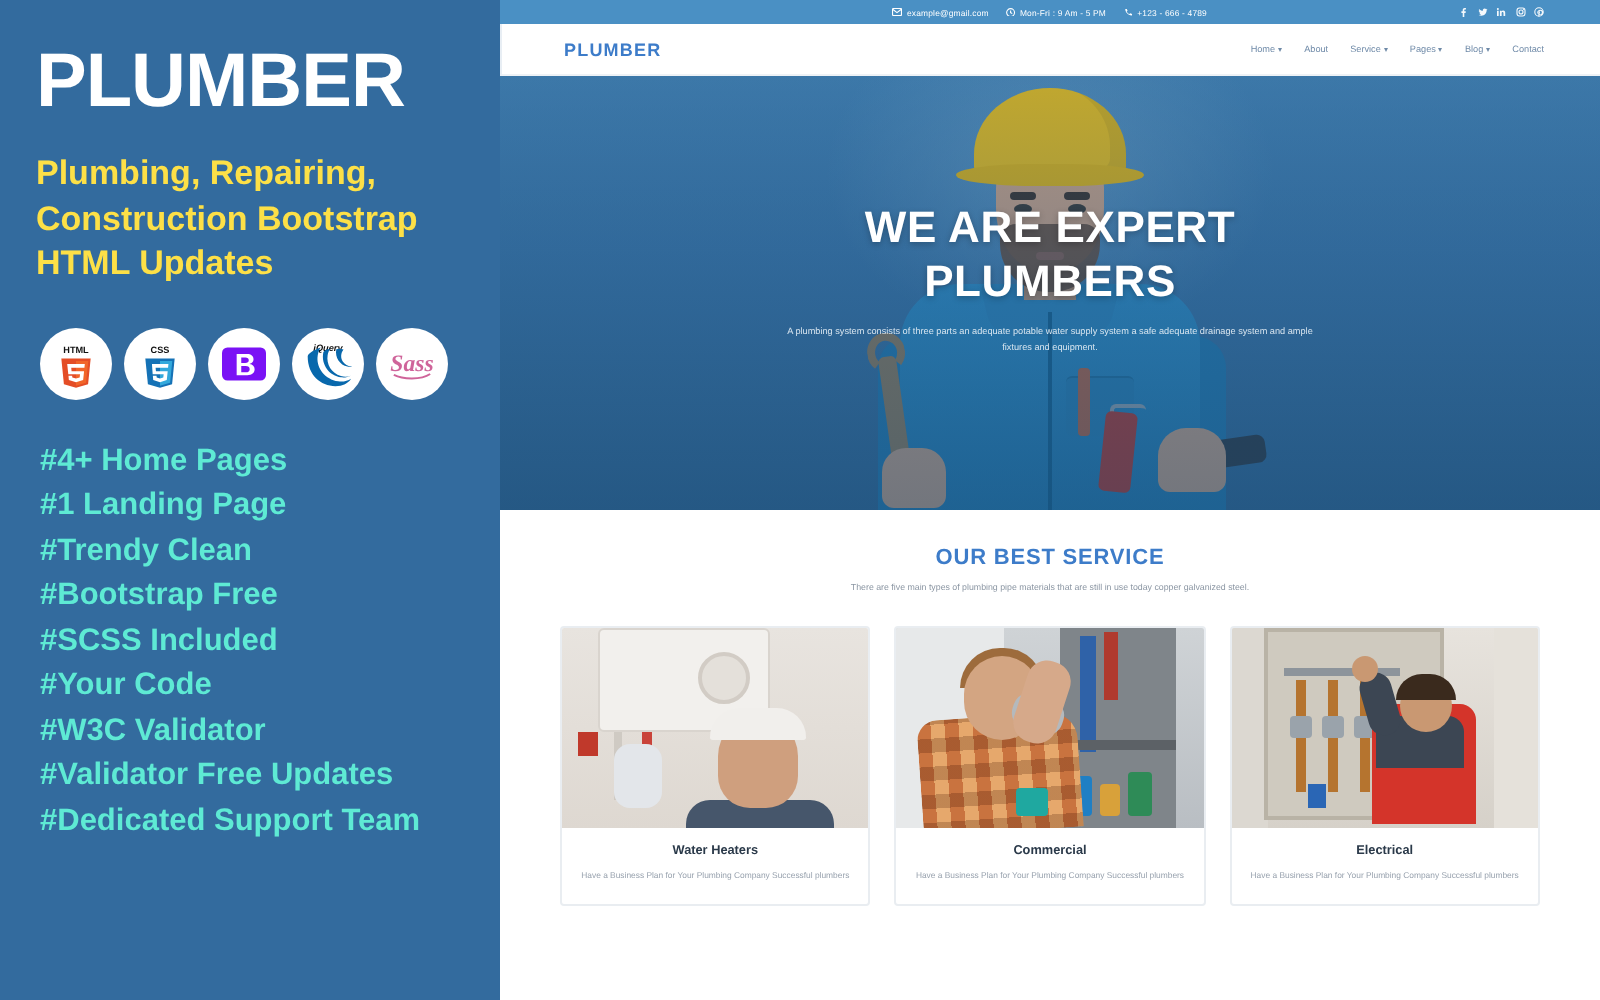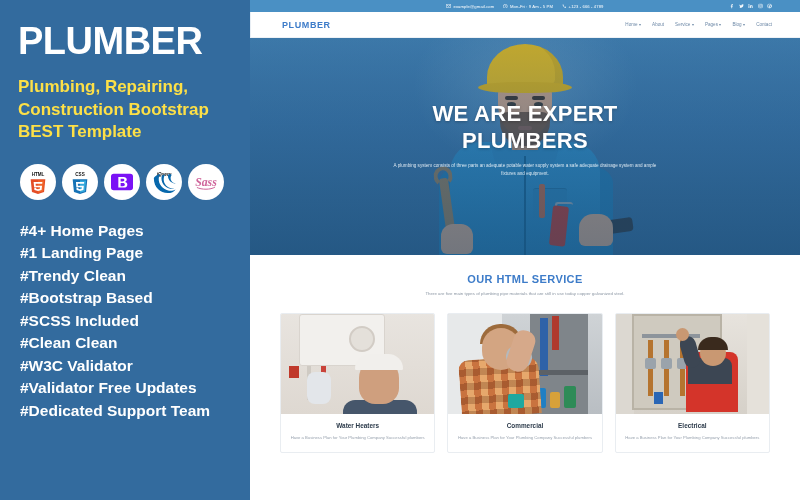--- a/index.html
+++ b/index.html
@@ -52,21 +52,21 @@
     justify-content:center;
     overflow:hidden;
   }
   .badge svg { display:block; }
 
   
   .features { margin-left:2px; }
   .feature {
     font-size:15.5px;
     font-weight:bold;
-    color:#ffffff;
+    color:#5eead4;
     line-height:1.45;
     white-space:nowrap;
   }
 
   
   .preview {
     width:550px;
     height:500px;
     flex:0 0 550px;
     background:#fff;
@@ -356,21 +356,21 @@
 </style>
 </head>
 <body>
 
 <aside class="promo">
   <div class="promo-title">PLUMBER</div>
 
   <div class="promo-sub">
     <div>Plumbing, Repairing,</div>
     <div>Construction Bootstrap</div>
-    <div>BEST Template</div>
+    <div>HTML Updates</div>
   </div>
 
   <div class="badges">
     <div class="badge">
       <svg width="22" height="24" viewBox="0 0 24 26" aria-hidden="true">
         <text x="12" y="7" font-size="5" font-family="Liberation Sans, sans-serif" font-weight="bold" fill="#111" text-anchor="middle">HTML</text>
         <path d="M4 10 L20 10 L18.6 24 L12 26 L5.4 24 Z" fill="#e44d26"></path>
         <path d="M12 11.4 L18.7 11.4 L17.5 23.2 L12 24.8 Z" fill="#f16529"></path>
         <path d="M7.2 13 H16.8 L16.6 15 H9.4 L9.6 17 H16.4 L15.9 21.7 L12 22.9 L8.1 21.7 L7.9 19.4 H9.9 L10 20.4 L12 20.9 L14 20.4 L14.2 18.6 H7.8 Z" fill="#fff"></path>
       </svg>
@@ -402,23 +402,23 @@
         <text x="14" y="15" font-size="13" font-family="Liberation Serif, serif" font-style="italic" font-weight="bold" fill="#cf649a" text-anchor="middle">Sass</text>
         <path d="M4 17 C9 19.5 19 19.8 24 16.5" stroke="#cf649a" stroke-width="1.1" fill="none"></path>
       </svg>
     </div>
   </div>
 
   <div class="features">
     <div class="feature">#4+ Home Pages</div>
     <div class="feature">#1 Landing Page</div>
     <div class="feature">#Trendy Clean</div>
-    <div class="feature">#Bootstrap Based</div>
+    <div class="feature">#Bootstrap Free</div>
     <div class="feature">#SCSS Included</div>
-    <div class="feature">#Clean Clean</div>
+    <div class="feature">#Your Code</div>
     <div class="feature">#W3C Validator</div>
     <div class="feature">#Validator Free Updates</div>
     <div class="feature">#Dedicated Support Team</div>
   </div>
 </aside>
 
 <main class="preview">
   <div class="edge-left"></div>
 
   <div class="topbar">
@@ -526,21 +526,21 @@
     <div class="hero-copy">
       <div class="hero-h1">
         <div>WE ARE EXPERT</div>
         <div>PLUMBERS</div>
       </div>
       <p class="hero-p">A plumbing system consists of three parts an adequate potable water supply system a safe adequate drainage system and ample fixtures and equipment.</p>
     </div>
   </section>
 
   <section class="service">
-    <h2 class="service-title">OUR HTML SERVICE</h2>
+    <h2 class="service-title">OUR BEST SERVICE</h2>
     <p class="service-sub">There are five main types of plumbing pipe materials that are still in use today copper galvanized steel.</p>
 
     <div class="cards">
 
       <article class="card">
         <div class="card-img ci1">
           <div class="boiler"></div>
             <div class="pipe"></div>
             <div class="pipe2"></div>
           <div class="sw1"></div>

